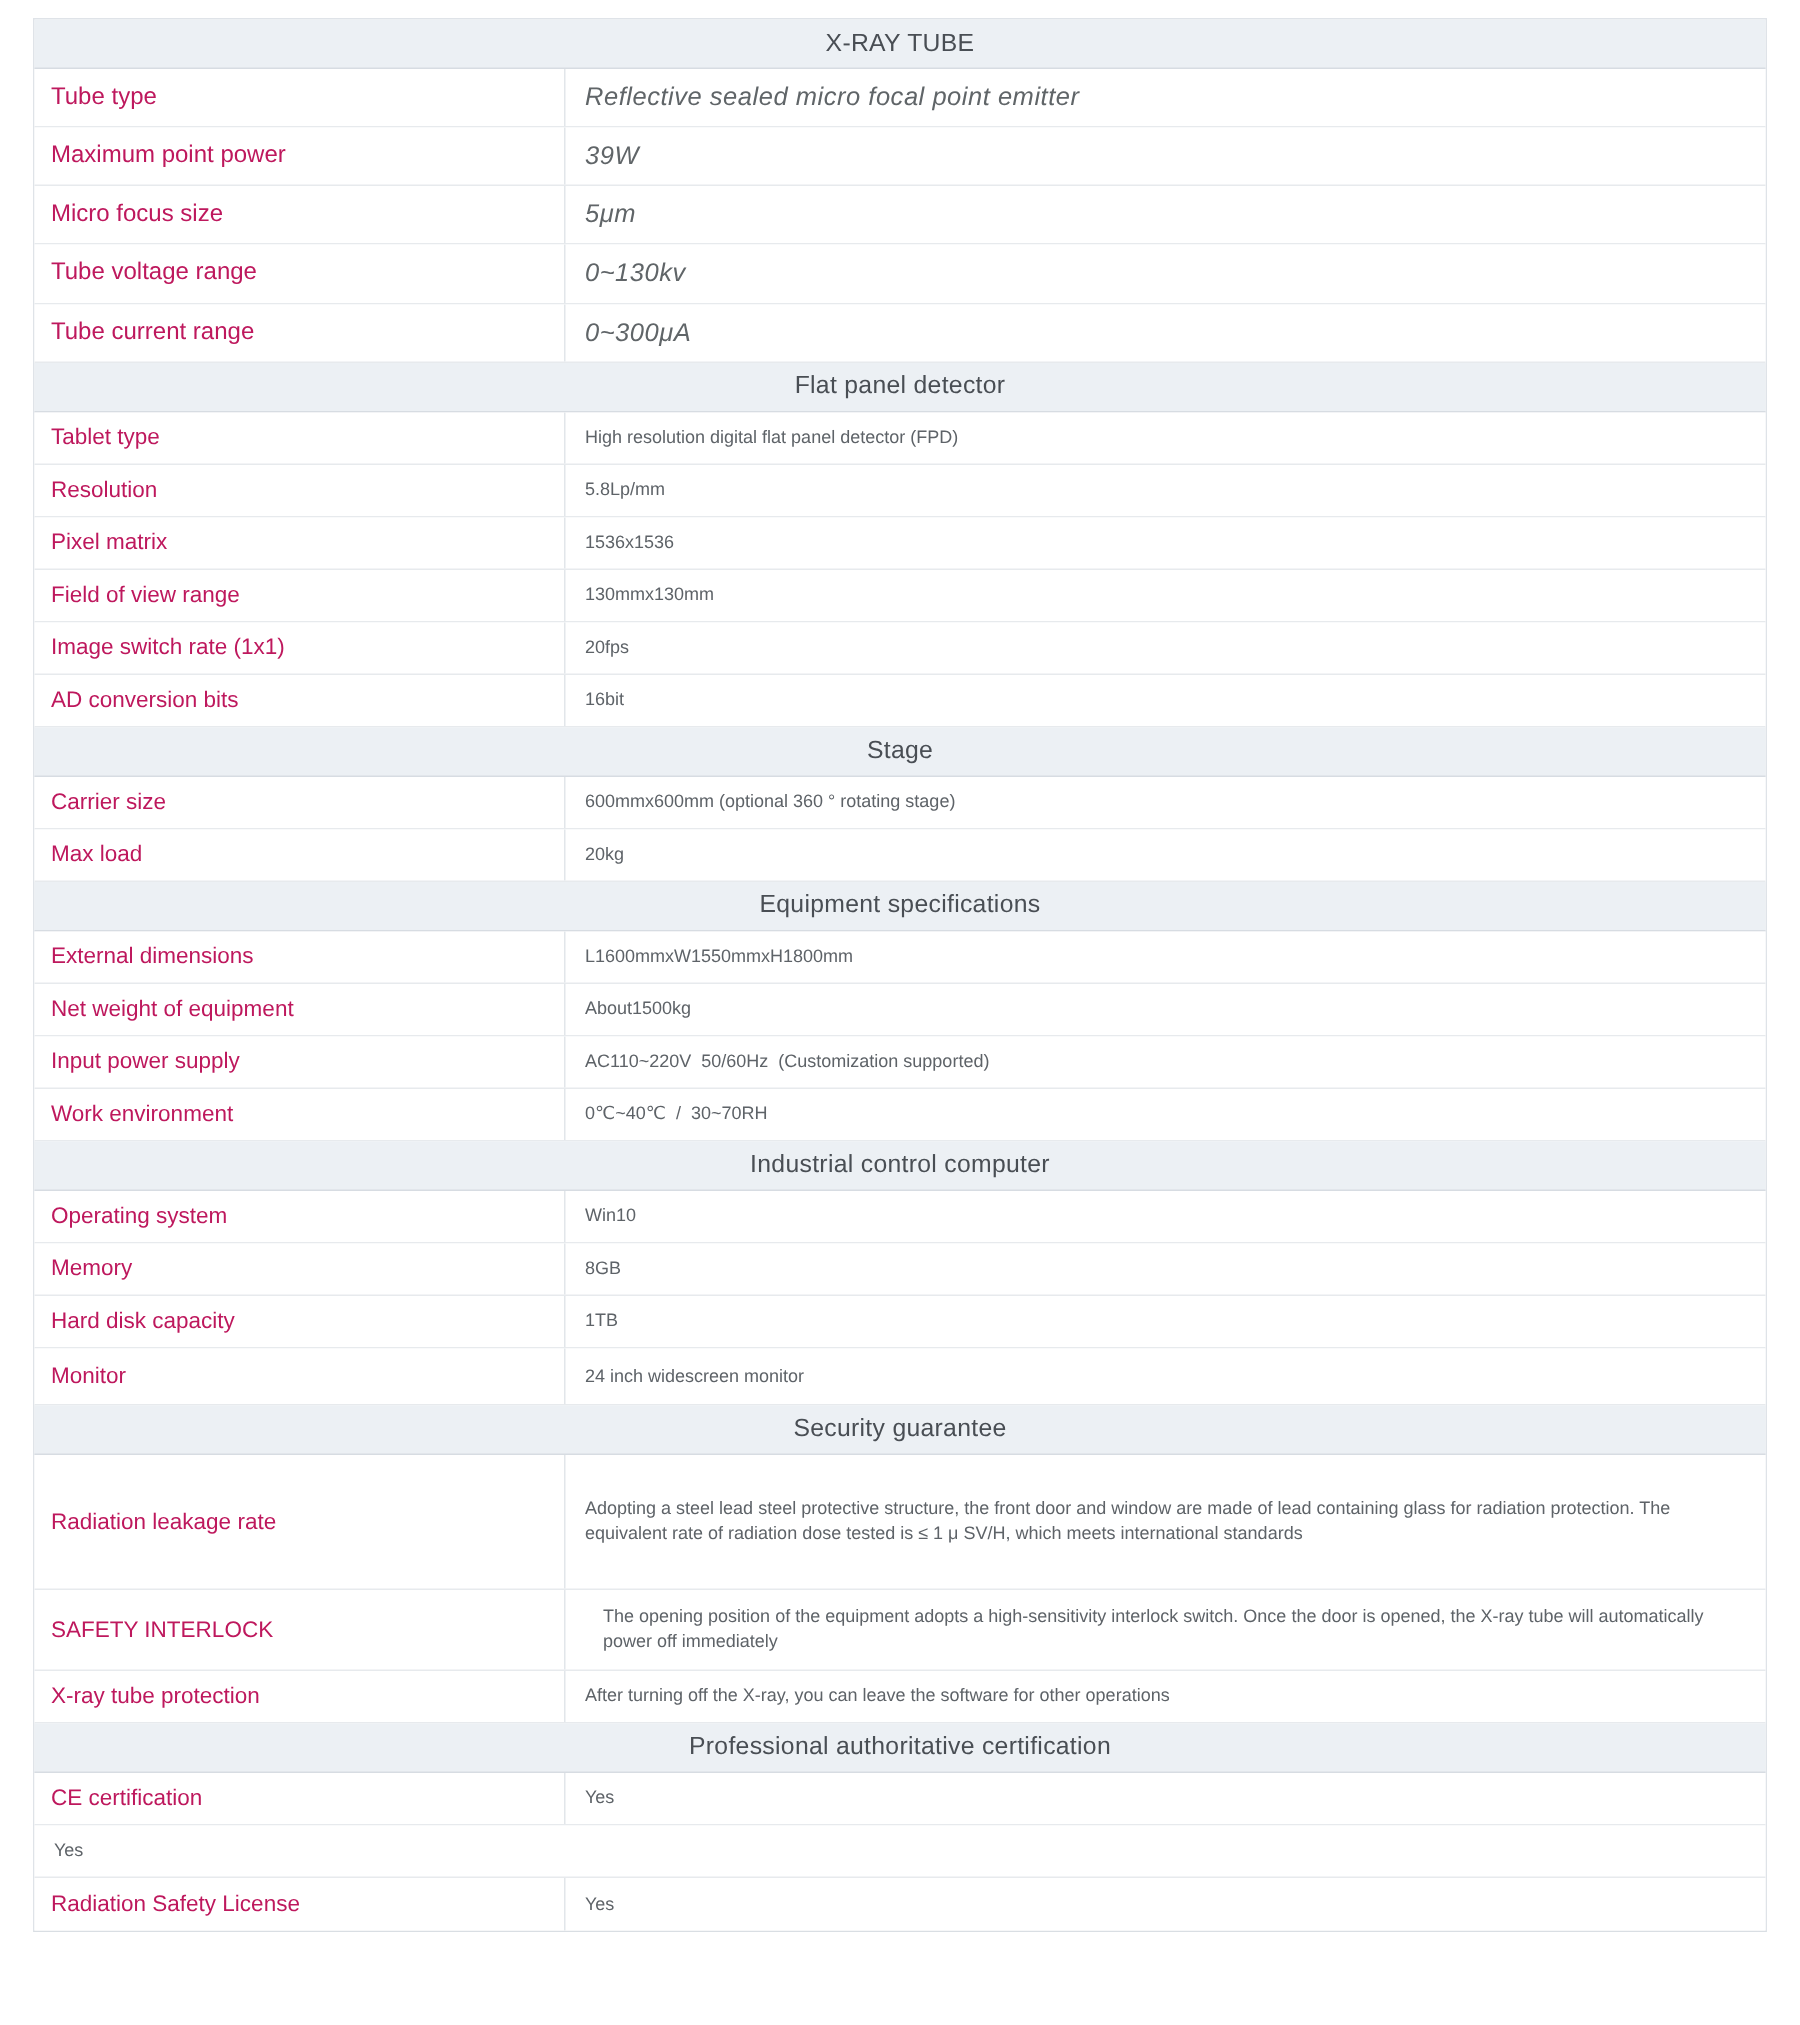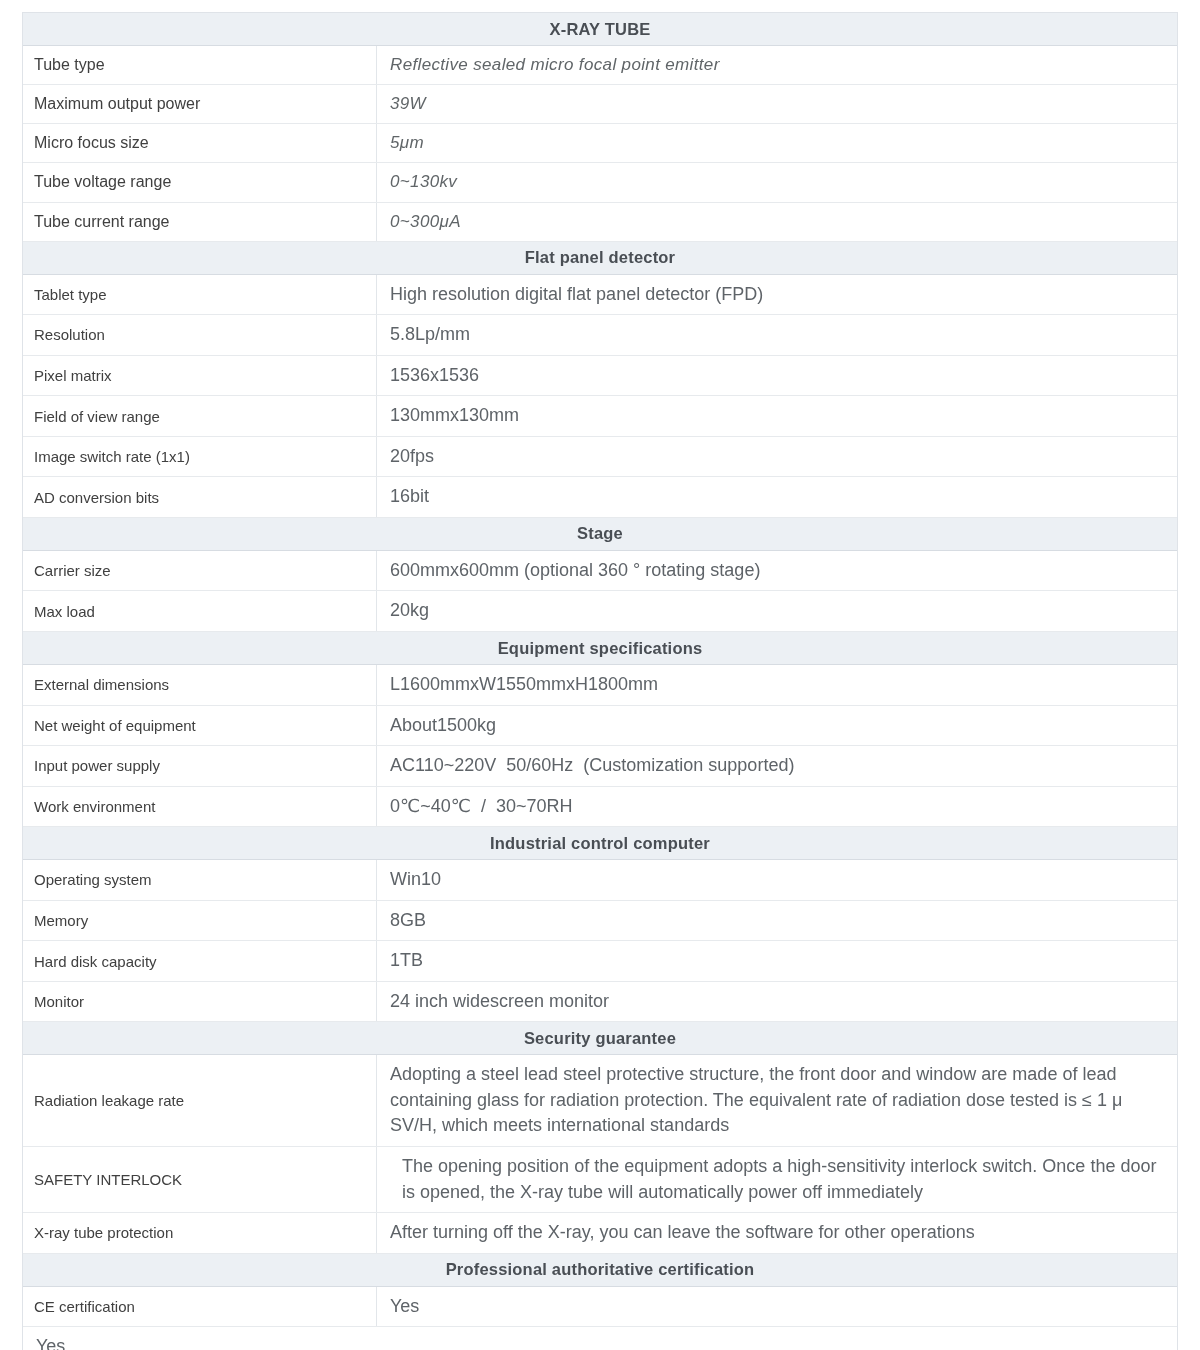--- a/index.html
+++ b/index.html
@@ -18,46 +18,46 @@
     border-bottom: 1px solid #d9dee3;
   }
   .band {
     height: 33px;
     background: #ecf0f4;
     border-bottom: 1px solid #d7dce2;
     display: flex;
     align-items: center;
     justify-content: center;
     font-size: 16.5px;
-    font-weight: bold;
+    font-weight: normal;
     color: #494e54;
     letter-spacing: 0.2px;
   }
   .row {
     display: flex;
     align-items: stretch;
     min-height: 35px;
     border-bottom: 1px solid #e7eaed;
     background: #ffffff;
   }
   .section:last-child .row:last-child { border-bottom: none; }
   .cell { display: flex; align-items: center; }
   .label {
     width: 354px;
     flex: 0 0 354px;
     padding-left: 11px;
     padding-right: 8px;
     border-right: 1px solid #e2e6ea;
     font-size: 15px;
-    color: #404040;
+    color: #be185d;
   }
   .value {
     flex: 1 1 auto;
     padding: 7px 18px 7px 13px;
-    font-size: 18px;
+    font-size: 12px;
     line-height: 1.42;
     color: #5e6368;
     white-space: pre-wrap;
   }
   
   .section-xray .label { font-size: 16px; }
   .section-xray .value { font-size: 17px; letter-spacing: 0.35px; color: #606568; font-style: italic; }
   .row-h3 { min-height: 90px; }
   .row-h2 { min-height: 54px; gap: 12px; }
   .row-h38 { min-height: 38px; }
@@ -68,21 +68,21 @@
 <div class="sheet">
   <div class="spec-table">
 
     <div class="section section-xray">
       <div class="band">X-RAY TUBE</div>
       <div class="row">
         <div class="cell label">Tube type</div>
         <div class="cell value">Reflective sealed micro focal point emitter</div>
       </div>
       <div class="row">
-        <div class="cell label">Maximum output power</div>
+        <div class="cell label">Maximum point power</div>
         <div class="cell value">39W</div>
       </div>
       <div class="row">
         <div class="cell label">Micro focus size</div>
         <div class="cell value">5μm</div>
       </div>
       <div class="row">
         <div class="cell label">Tube voltage range</div>
         <div class="cell value">0~130kv</div>
       </div>

